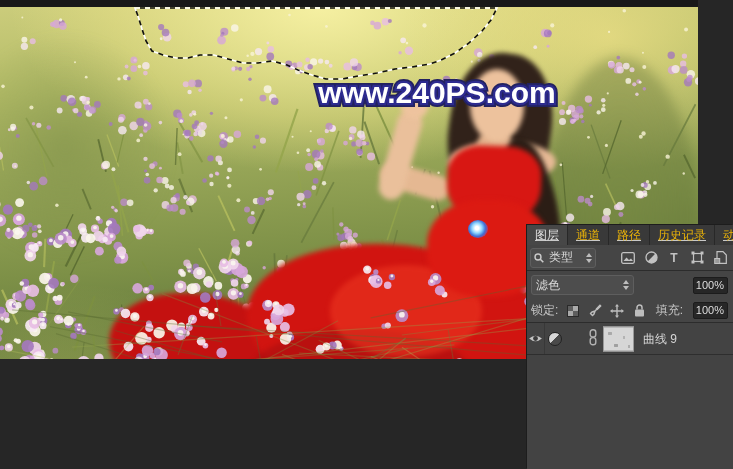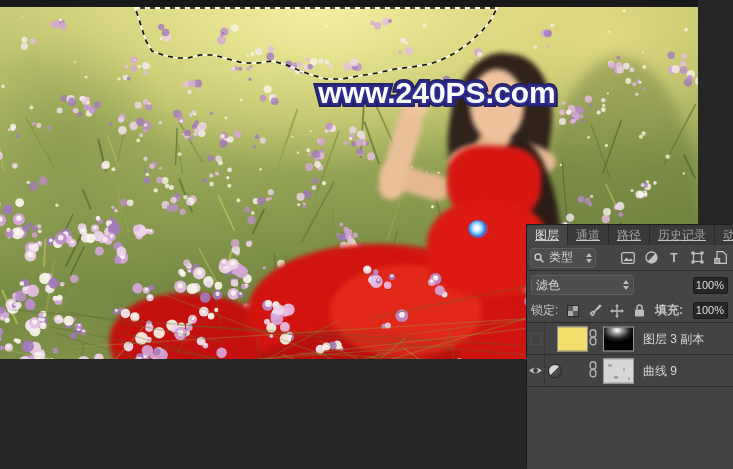--- a/index.html
+++ b/index.html
@@ -38,21 +38,21 @@
   .shine{left:330px;top:258px;width:152px;height:92px;border-radius:50%;background:#ef3a22;opacity:.55;}
   .folds{left:248px;top:322px;width:224px;height:92px;border-radius:50%;background:#9d0d0e;opacity:.45;}
   .brooch{position:absolute;left:468px;top:213px;width:20px;height:18px;border-radius:50%;
     background:radial-gradient(circle at 45% 45%, #ffffff 12%, #8fd6ff 34%, #3f72d6 56%, rgba(130,90,210,.5) 74%, rgba(130,90,210,0) 100%);}
 
   .wm{position:absolute;left:0;top:0;}
 
   
   .panel{position:absolute;left:527px;top:225px;width:206px;height:244px;background:#434343;font-size:12px;color:#c8c8c8;box-shadow:-1px -1px 0 #1d1d1d;}
   .tabbar{height:20px;background:#313131;display:flex;align-items:stretch;text-decoration:underline;}
-  .tab{padding:0 8px;line-height:20px;background:#393939;color:#a3a3a3;border-right:1px solid #282828;white-space:nowrap;}
+  .tab{padding:0 8px;line-height:20px;background:#393939;color:#eab308;border-right:1px solid #282828;white-space:nowrap;}
   .tab.active{background:#474747;color:#e0e0e0;}
   .tabfill{flex:1;background:#313131;}
 
   .filter-row{height:26px;display:flex;align-items:center;padding:0 6px 0 3px;border-bottom:1px solid #2c2c2c;background:#454545;}
   .kindbox{display:flex;align-items:center;gap:5px;width:66px;height:20px;background:#4d4d4d;border:1px solid #5e5e5e;border-radius:3px;padding:8px 3px;color:#dadada;}
   .updn{display:inline-flex;flex-direction:column;gap:2px;margin-left:auto;}
   .updn i{width:0;height:0;border-left:3.5px solid transparent;border-right:3.5px solid transparent;}
   .updn i.u{border-bottom:4px solid #bdbdbd;}
   .updn i.d{border-top:4px solid #bdbdbd;}
   .ficons{margin-left:auto;display:flex;align-items:center;gap:9px;}
@@ -61,21 +61,21 @@
   .blend-row{height:28px;display:flex;align-items:center;padding:0 5px 0 4px;background:#454545;}
   .blendbox{display:flex;align-items:center;width:103px;height:20px;background:#4d4d4d;border:1px solid #5e5e5e;border-radius:3px;padding:0 4px;color:#dadada;justify-content:flex-end;}
   .lbl{color:#c6c6c6;}
   .valbox{width:35px;height:17px;background:#272727;border:1px solid #1c1c1c;border-radius:2px;color:#dedede;font-size:11px;line-height:15px;text-align:right;padding-right:3px;}
   .blend-row .lbl{margin-left:8px;}
   .blend-row .valbox{margin-left:auto;}
 
   .lock-row{height:24px;display:flex;align-items:center;padding:0 5px 0 4px;background:#454545;border-bottom:1px solid #2c2c2c;gap:8px;}
   .lock-row .li{width:14px;height:14px;display:flex;align-items:center;justify-content:center;}
   .checker13{width:12px;height:12px;background:conic-gradient(#aaa 25%, #5e5e5e 0 50%, #aaa 0 75%, #5e5e5e 0);border:1px solid #2a2a2a;}
-  .lock-row .lbl.fill{margin-left:auto;font-weight:bold;}
+  .lock-row .lbl.fill{margin-left:auto;}
   .lock-row .valbox{margin-left:2px;}
 
   .lrows{position:relative;}
   .lrow{position:relative;height:32px;border-bottom:1px solid #2e2e2e;background:#434343;}
   .lrow.first{height:27px;}
   .lrow.sel{background:#44505c;}
   .eyecol{position:absolute;left:0;top:0;bottom:0;width:18px;border-right:1px solid #383838;display:flex;align-items:center;justify-content:center;}
   .nobox{width:12px;height:12px;border:1px solid #4f4f4f;}
   .thumb{position:absolute;left:30px;top:50%;transform:translateY(-50%);width:31px;height:25px;border:1px solid #8f8f8f;}
   .thumb.yellow{background:#f2dd6d;}
@@ -1711,34 +1711,20 @@
             <path d="M3 5.5 V3.5 A2.5 2.5 0 0 1 8 3.5 V5.5" fill="none" stroke="#bdbdbd" stroke-width="1.5"></path>
           </svg>
       </span>
       <span class="lbl fill">填充:</span>
       <div class="valbox">100%</div>
     </div>
 
     <div class="lrows">
 
 
-      <div class="lrow">
-        <div class="eyecol">
-            <span class="nobox"></span>
-          </div>
-        <div class="thumb yellow"></div>
-        <span class="chain">
-          <svg width="8" height="17" viewBox="0 0 8 17">
-              <rect x="1.2" y="0.8" width="5.6" height="7.2" rx="2.6" fill="none" stroke="#b3b3b3" stroke-width="1.4"></rect>
-              <rect x="1.2" y="8.6" width="5.6" height="7.2" rx="2.6" fill="none" stroke="#b3b3b3" stroke-width="1.4"></rect>
-            </svg>
-        </span>
-        <div class="mask black"></div>
-        <span class="lname">图层 3 副本</span>
-      </div>
 
 
 
       <div class="lrow">
         <div class="eyecol">
           <svg width="15" height="11" viewBox="0 0 16 12">
             <path d="M1 6 Q8 0 15 6 Q8 12 1 6 Z" fill="#c4c4c4"></path>
               <circle cx="8" cy="6" r="2.6" fill="#3a3a3a"></circle>
           </svg>
         </div>

